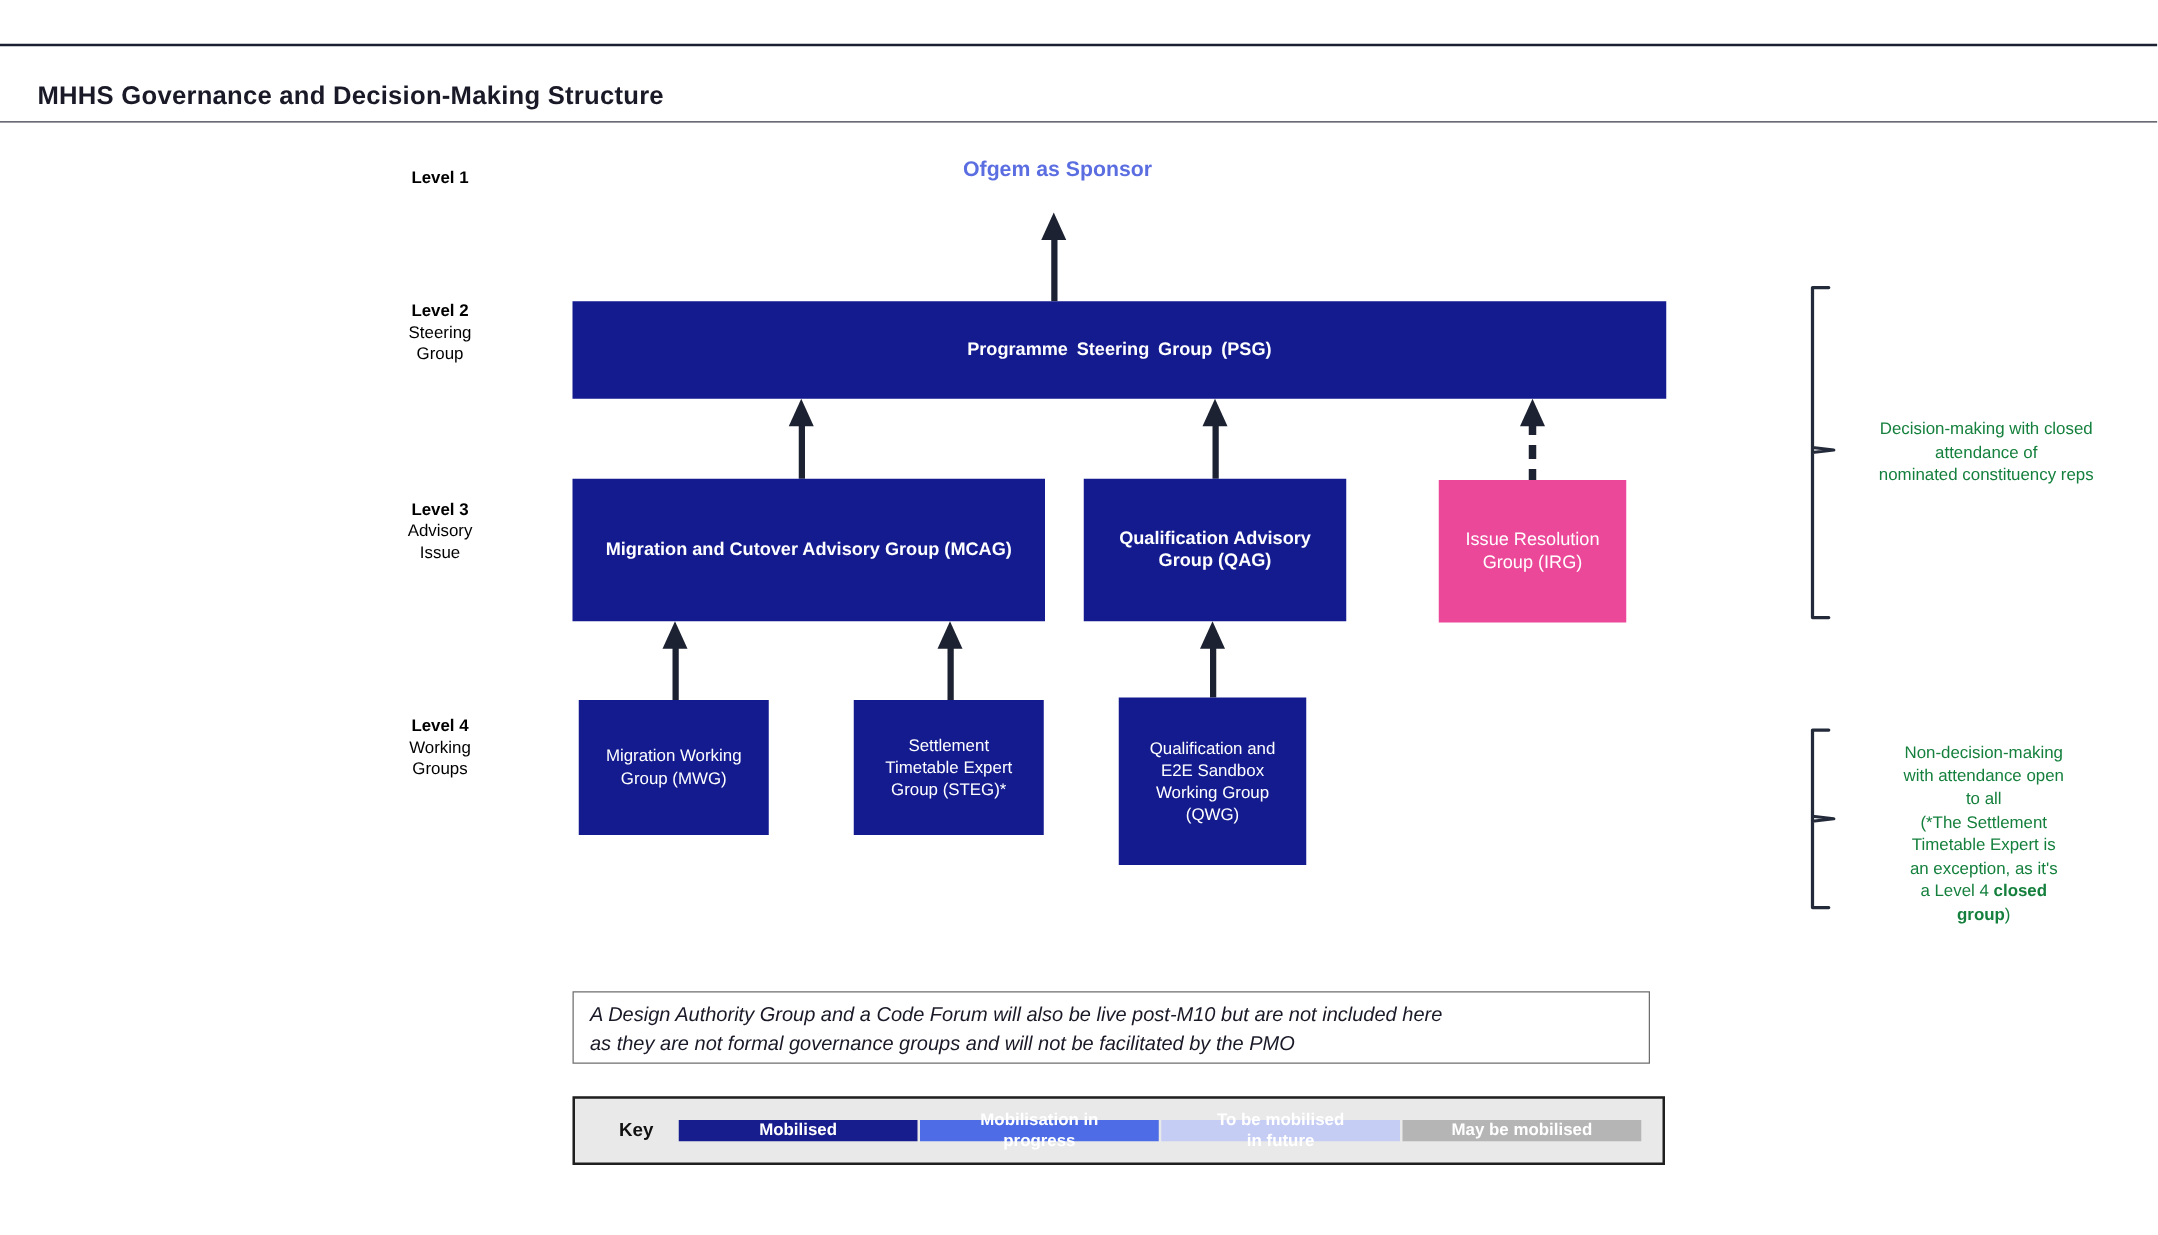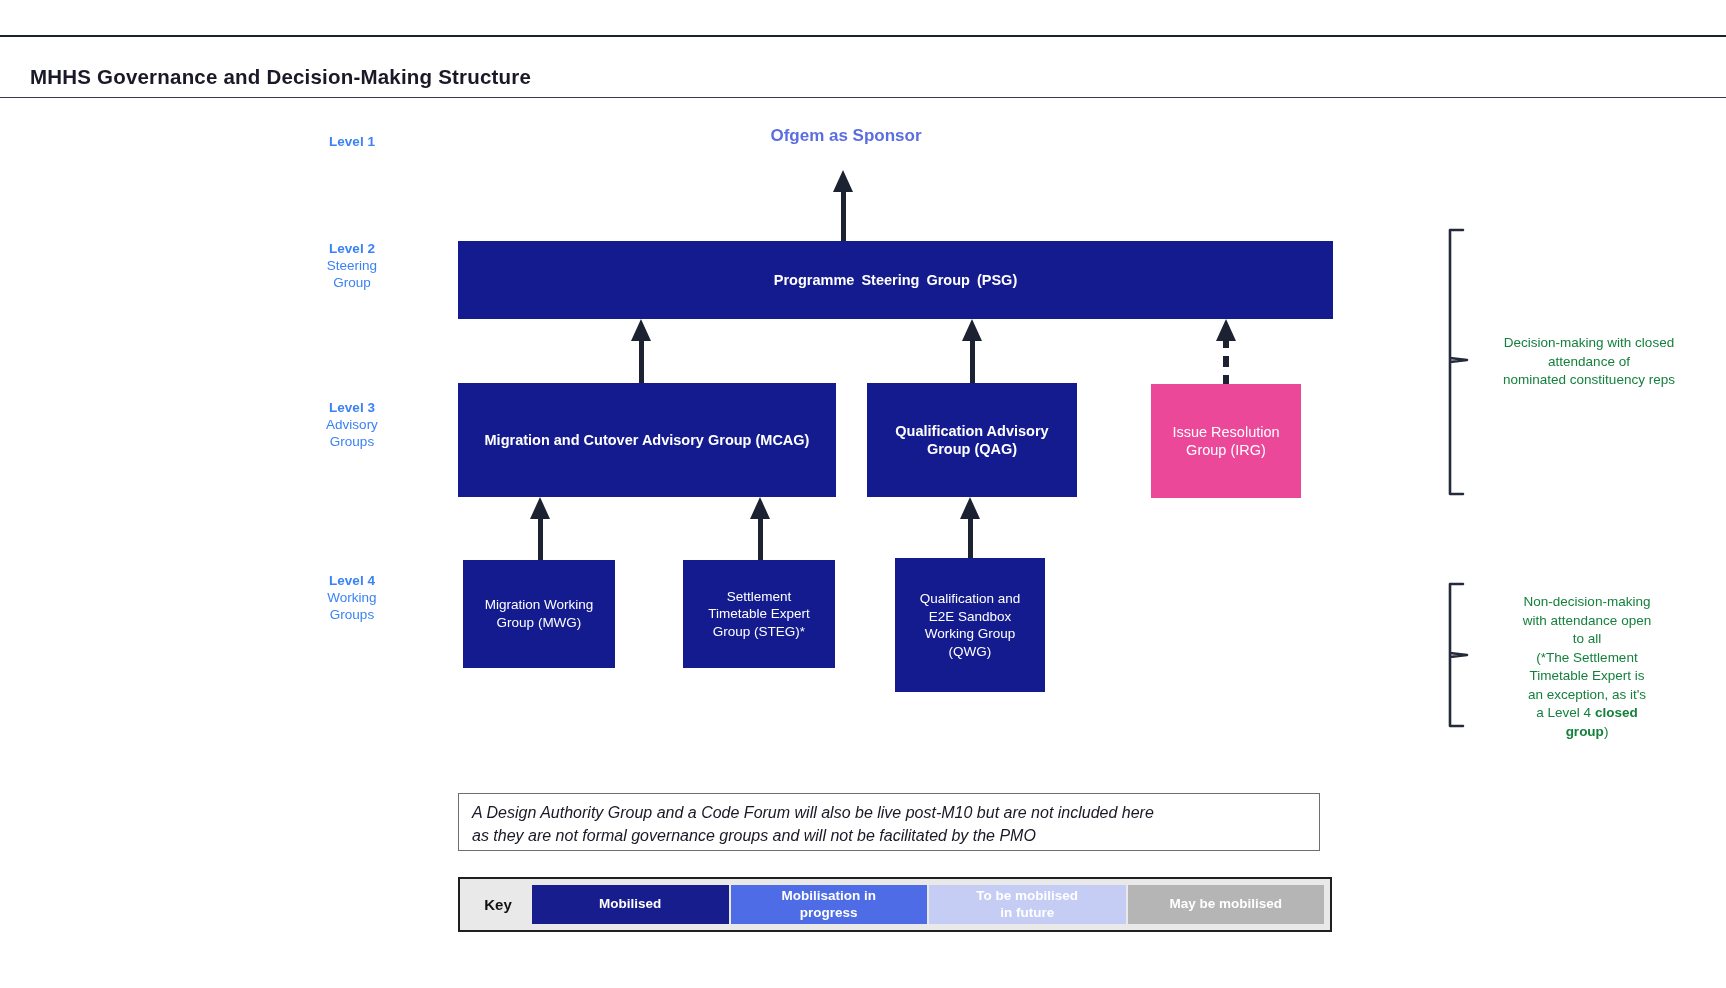--- a/index.html
+++ b/index.html
@@ -7,21 +7,21 @@
   #canvas{position:relative;width:1726px;height:988px;background:#ffffff;overflow:hidden;}
 
   .rule{position:absolute;left:0;right:0;background:#1b2130;}
   #rule-top{top:35px;height:2px;}
   #rule-sub{top:97px;height:1px;background:#3a3a48;}
 
   #page-title{position:absolute;left:30px;top:51px;font-size:20.5px;font-weight:bold;color:#191927;letter-spacing:.2px;}
 
   .pre{white-space:pre-line;}
 
-  .level-label{position:absolute;left:300px;width:104px;text-align:center;color:#3b82f6;font-size:13.5px;line-height:17px;}
+  .level-label{position:absolute;left:300px;width:104px;text-align:center;color:#000000;font-size:13.5px;line-height:17px;}
   .level-label b{display:block;}
 
   #sponsor{position:absolute;left:746px;top:126px;width:200px;text-align:center;font-size:17px;font-weight:bold;}
 
   .navy-box{position:absolute;display:flex;align-items:center;justify-content:center;text-align:center;color:#ffffff;}
   #box-psg{left:458px;top:241px;width:875px;height:78px;font-size:14.5px;font-weight:bold;word-spacing:3px;}
   #box-mcag{left:458px;top:383px;width:378px;height:114px;font-size:14.5px;font-weight:bold;}
   #box-qag{left:867px;top:383px;width:210px;height:114px;font-size:14.5px;font-weight:bold;line-height:18px;}
   #box-irg{left:1151px;top:384px;width:150px;height:114px;font-size:14.5px;line-height:18px;}
   #box-mwg{left:463px;top:560px;width:152px;height:108px;font-size:13.5px;line-height:18px;}
@@ -47,21 +47,21 @@
 
   .annotation{position:absolute;text-align:center;color:#15803d;font-size:13.5px;line-height:18.5px;}
   #annotation-decision{left:1468px;top:334px;width:242px;}
   #annotation-nondecision{left:1472px;top:593px;width:230px;}
 
   #note-box{position:absolute;left:458px;top:793px;width:862px;height:58px;border:1.5px solid #6e6e6e;
     box-sizing:border-box;color:#191927;font-style:italic;font-size:16px;line-height:23px;
     padding:7px 12px 0 13px;}
 
   #key-bar{position:absolute;left:458px;top:877px;width:874px;height:55px;background:#e9e9e9;
-    border:2px solid #1f1f1f;box-sizing:border-box;display:flex;align-items:stretch;padding:6px;gap:2px;}
+    border:2px solid #1f1f1f;box-sizing:border-box;display:flex;align-items:stretch;padding:17px;gap:2px;}
   #key-title{width:64px;display:flex;align-items:center;justify-content:center;
     font-size:15px;font-weight:bold;color:#111111;}
   .key-item{flex:1;display:flex;align-items:center;justify-content:center;text-align:center;
     color:#ffffff;font-size:13.5px;font-weight:bold;line-height:16.5px;}
 </style>
 </head>
 <body>
 
 <div id="canvas">
 
@@ -73,21 +73,21 @@
     <b>Level 1</b>
   </div>
   <div class="level-label" style="top:240px;">
     <b>Level 2</b>
     <span class="pre">Steering
 Group</span>
   </div>
   <div class="level-label" style="top:399px;">
     <b>Level 3</b>
     <span class="pre">Advisory
-Groups</span>
+Issue</span>
   </div>
   <div class="level-label" style="top:572px;">
     <b>Level 4</b>
     <span class="pre">Working
 Groups</span>
   </div>
 
   <div id="sponsor" title="Ofgem as Sponsor" style="color: rgb(91, 110, 225);">Ofgem as Sponsor</div>
 
   <div id="arrow-ofgem" class="arrow">

